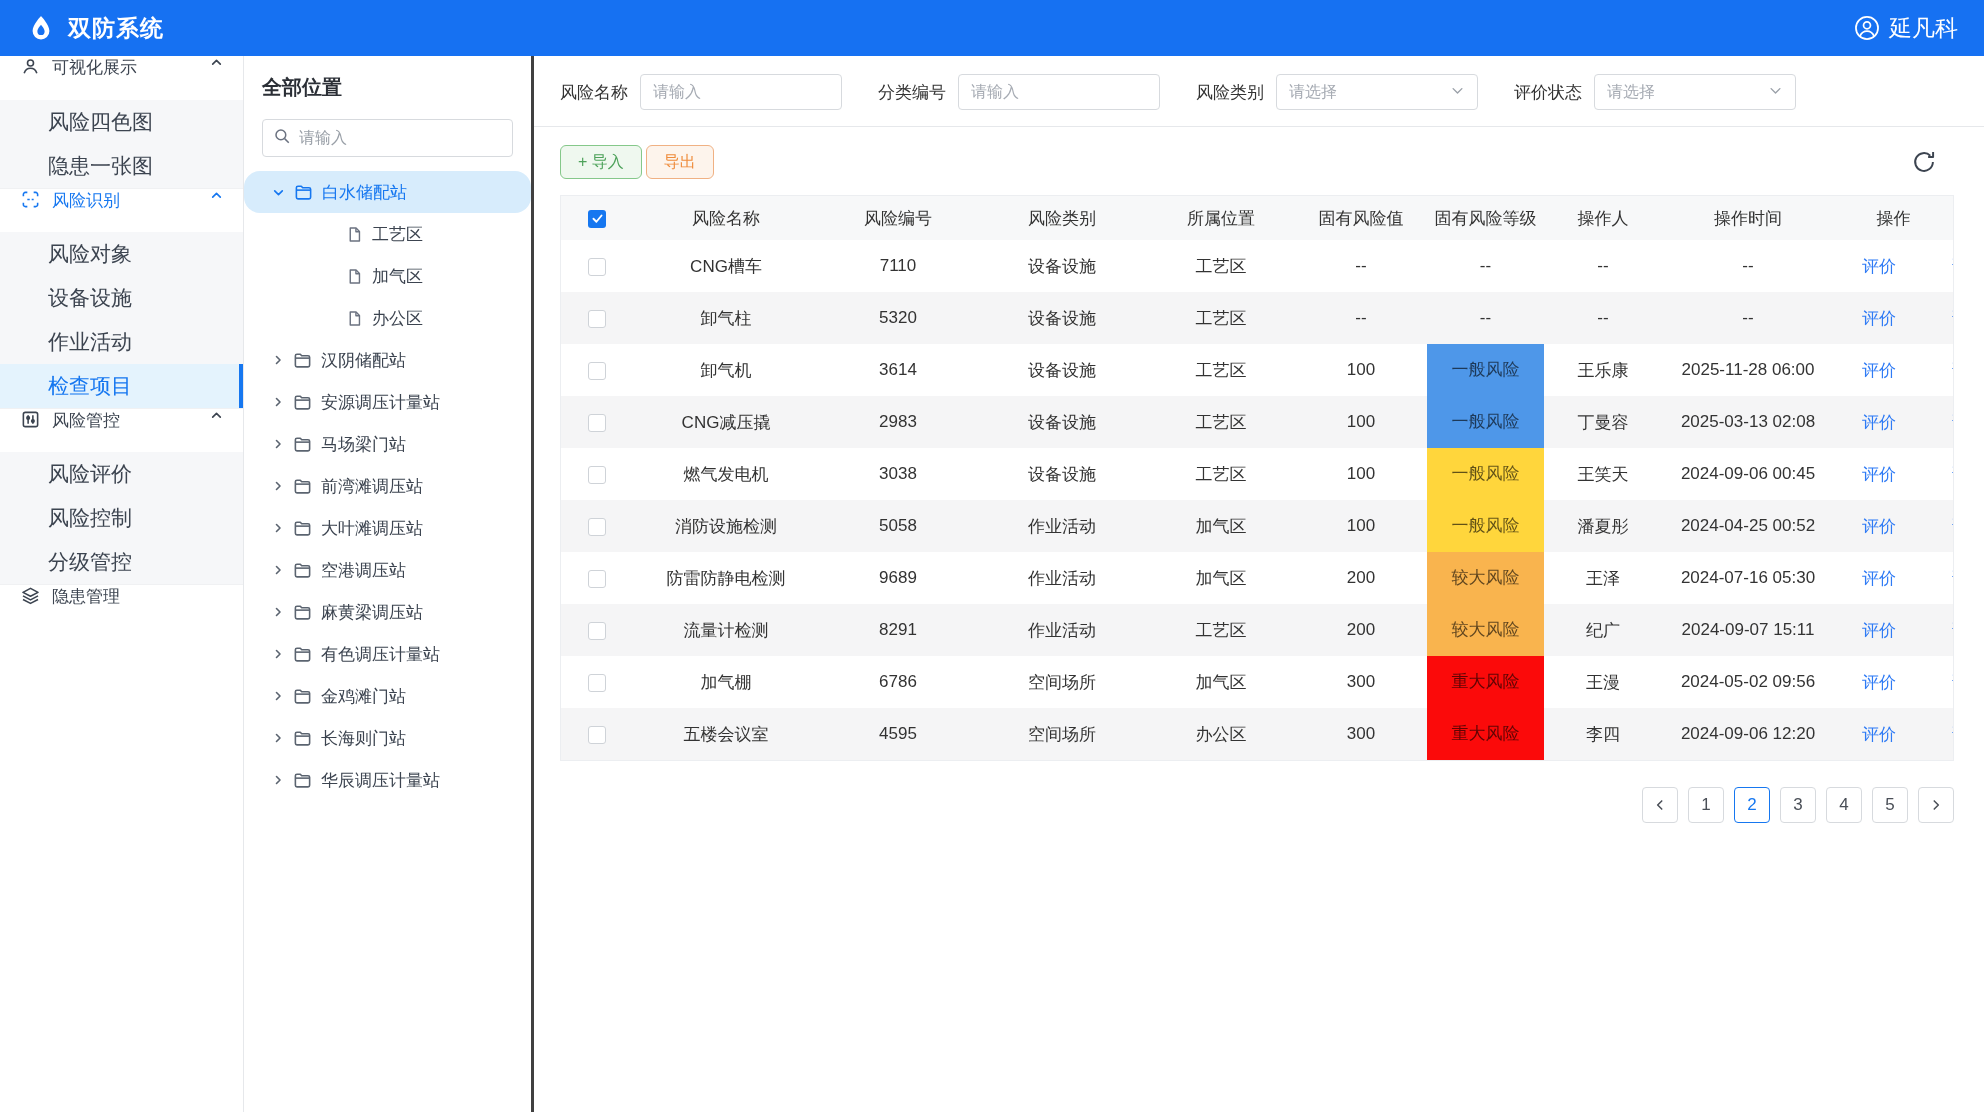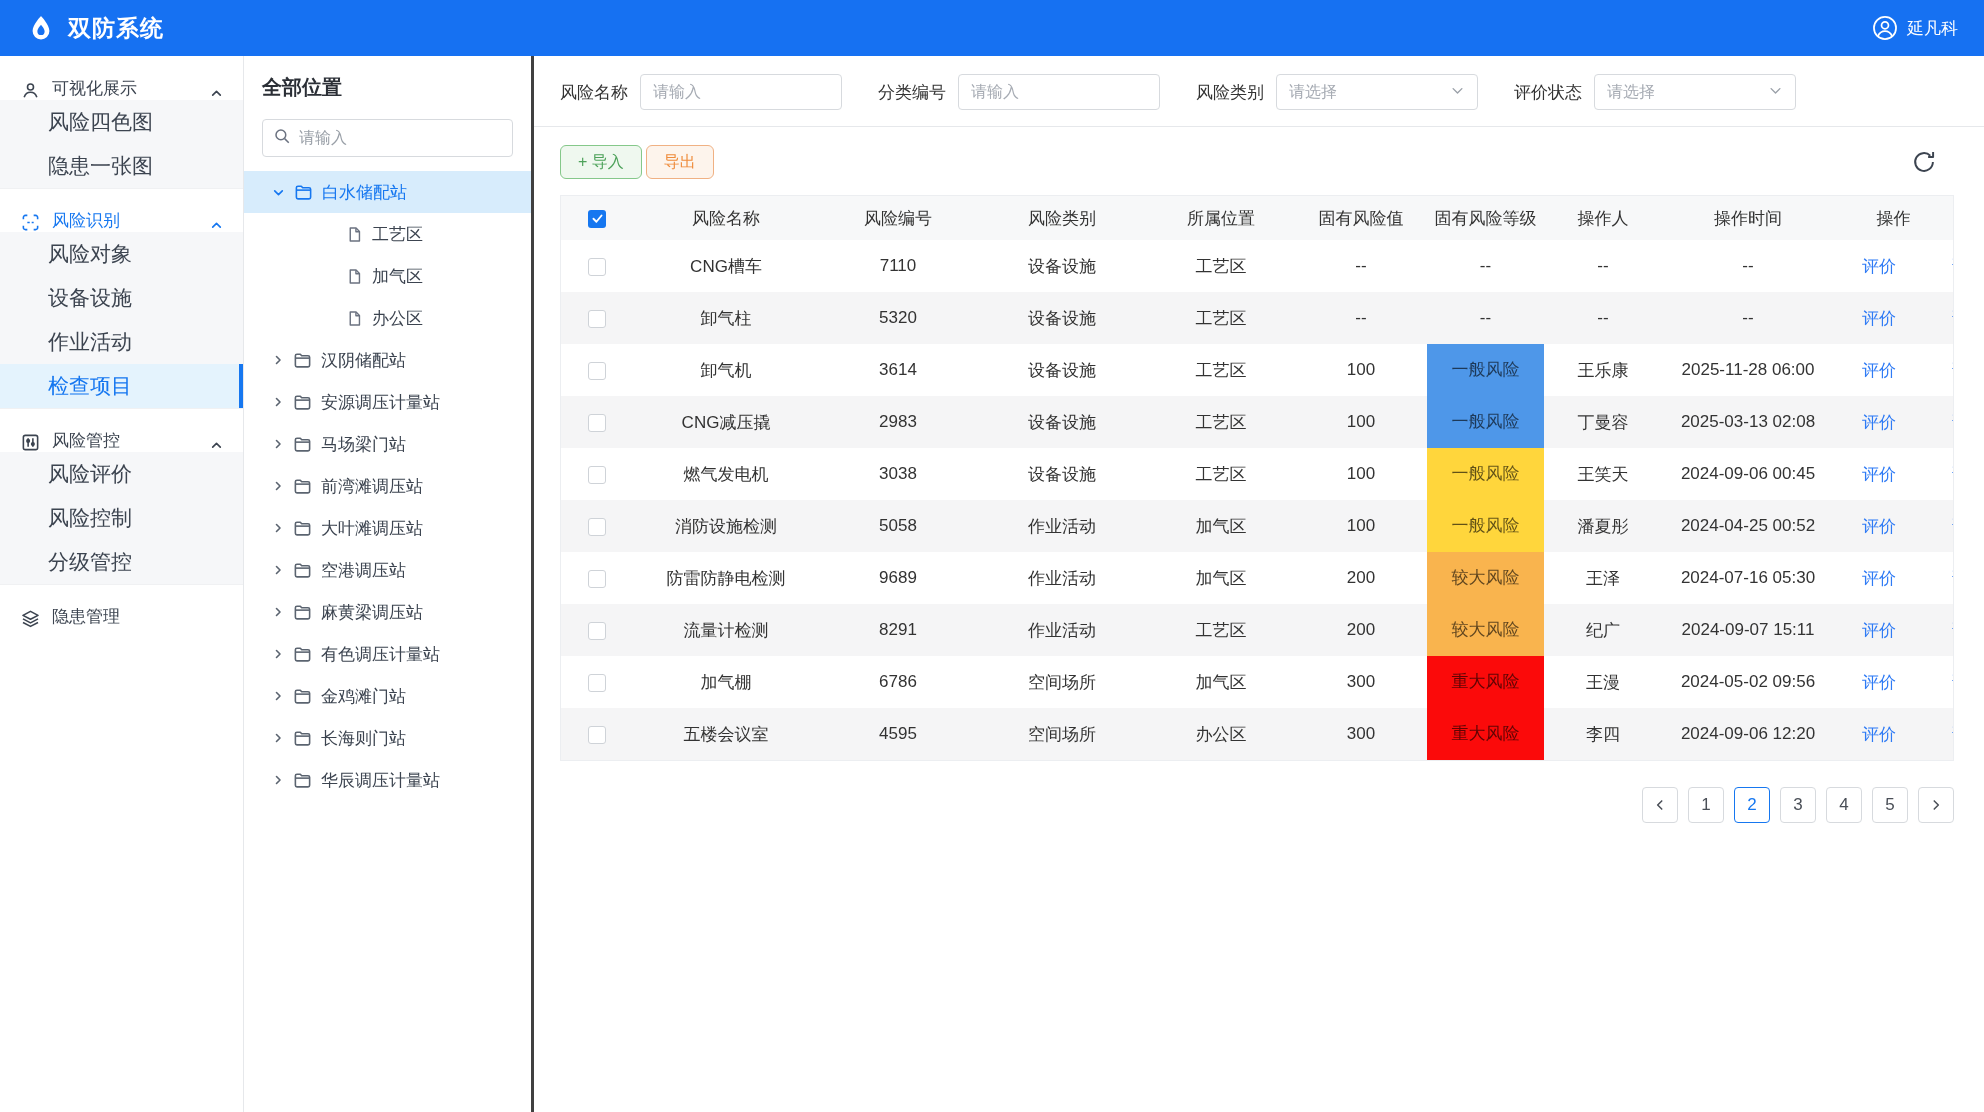--- a/index.html
+++ b/index.html
@@ -10,29 +10,29 @@
   }
   .app { width:1984px; height:1112px; position:relative; }
 
   
   .topbar {
     height:56px; background:#1671f2; display:flex; align-items:center;
     padding:0 26px; color:#fff;
   }
   .logo { width:30px; height:30px; display:flex; align-items:center; justify-content:center; }
   .app-title { font-size:23px; font-weight:bold; margin-left:12px; letter-spacing:1px; }
-  .user { margin-left:auto; display:flex; align-items:center; gap:9px; font-size:17px; }
+  .user { margin-left:auto; display:flex; align-items:center; gap:9px; font-size:23px; }
   .user svg { display:block; }
 
   .layout { display:flex; height:1056px; }
 
   
   .sidebar { width:244px; border-right:1px solid #e6e8eb; background:#fff; flex:none; }
   .sgroup {
-    height:44px; display:flex; align-items:flex-end; padding:0 20px;
+    height:44px; display:flex; align-items:flex-start; padding:0 20px;
     background:#fff; font-size:17px; color:#3c4450; border-top:1px solid #f0f1f3; cursor:pointer;
   }
   .sgroup:first-child { border-top:none; }
   .sgroup .gicon { width:20px; height:20px; margin-right:12px; display:flex; align-items:center; justify-content:center; }
   .sgroup .chev { margin-left:auto; display:flex; }
   .sgroup.grp-active { color:#1677f0; }
   .sitem {
     height:44px; display:flex; align-items:center; padding-left:48px;
     background:#f6f7f9; font-size:21px; color:#3c4450; position:relative; cursor:pointer;
   }
@@ -42,21 +42,21 @@
   
   .treepanel { width:290px; border-right:3px solid #404040; flex:none; padding-top:18px; }
   .tree-title { font-size:20px; font-weight:bold; color:#2b2f36; padding:0 18px; }
   .tree-search {
     margin:18px 18px 14px 18px; height:38px; border:1px solid #d7dade; border-radius:4px;
     display:flex; align-items:center; padding:0 10px; gap:8px; color:#9aa0a8;
   }
   .tree-search input { border:none; outline:none; flex:1; font-size:16px; color:#333; font-family:inherit; min-width:0; }
   .tree-search input::placeholder { color:#9aa0a8; }
   .tnode { height:42px; display:flex; align-items:center; gap:9px; font-size:17px; color:#3c4450; cursor:pointer; }
-  .tnode.station { padding-left:28px; }
+  .tnode.station { padding-left:28px;border-radius:16px; }
   .tnode.leaf { padding-left:102px; }
   .tnode.selected { background:#d7ecfc; color:#1677f0; }
   .tnode .ticon { display:flex; align-items:center; }
 
   
   .main { flex:1; min-width:0; display:flex; flex-direction:column; }
   .filters {
     display:flex; align-items:center; gap:36px; padding:18px 28px 16px 26px;
     border-bottom:1px solid #e6e8eb;
   }

